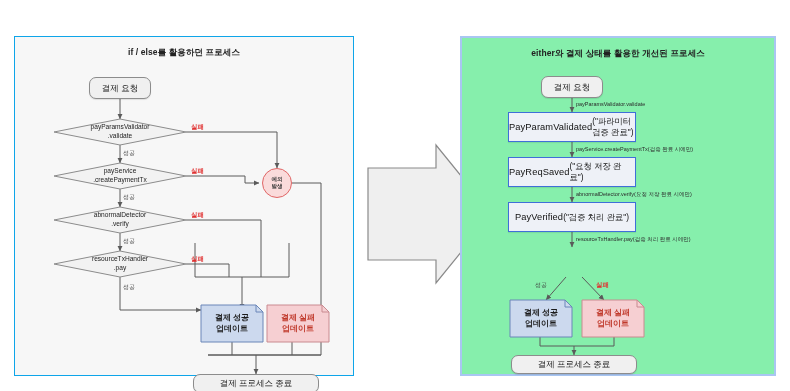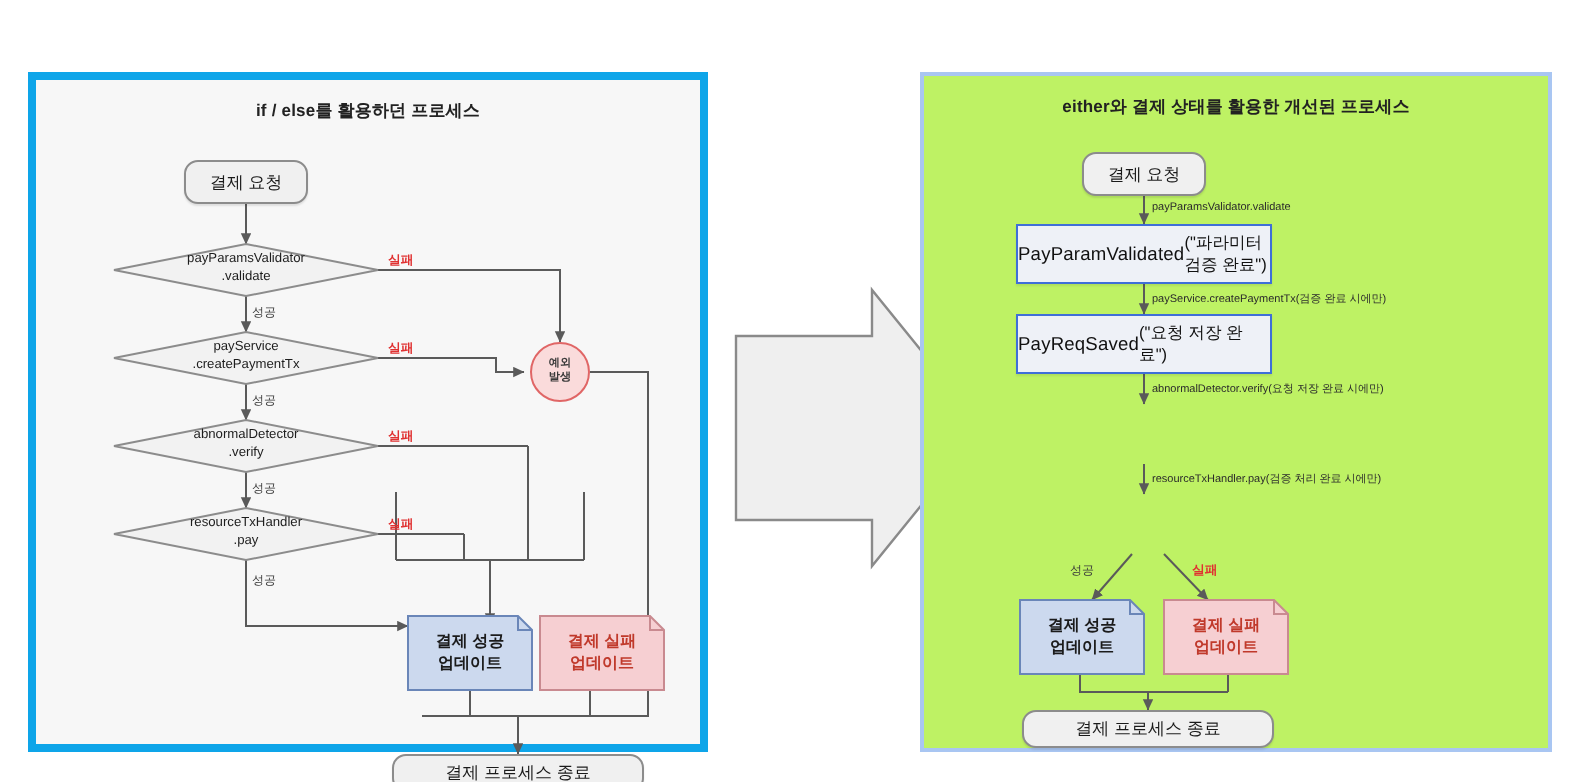--- a/index.html
+++ b/index.html
@@ -8,25 +8,25 @@
     background:#ffffff;
     font-family:"Liberation Sans","DejaVu Sans",sans-serif;
     overflow:hidden;
   }
   #root{ position:relative; width:790px; height:391px; }
 
   
   .panel{ position:absolute; }
   #left-panel{
     left:14px; top:36px; width:340px; height:340px;
-    background:#f7f7f7; border:4px solid #0ea5e9;
+    background:#f7f7f7; border:1px solid #0ea5e9;
   }
   #right-panel{
     left:460px; top:36px; width:316px; height:340px;
-    background:#bef264; border:2px solid #a9c6f2;
+    background:#86efac; border:2px solid #a9c6f2;
   }
   .panel-title{
     position:absolute; left:0; right:0; top:10px;
     text-align:center; font-size:8.5px; font-weight:bold; color:#222;
     letter-spacing:.1px;
   }
 
   
   svg.layer{ position:absolute; left:0; top:0; overflow:visible; }
 
@@ -245,20 +245,24 @@
     </div>
 
     <div class="state-box" style="position:absolute; left:46px; top:74px; width:128px; height:30px;">
       <span class="state-name">PayParamValidated</span>
       <span class="state-desc">("파라미터 검증 완료")</span>
     </div>
     <div class="state-box" style="position:absolute; left:46px; top:119px; width:128px; height:30px;">
       <span class="state-name">PayReqSaved</span>
       <span class="state-desc">("요청 저장 완료")</span>
     </div>
+    <div class="state-box" style="position:absolute; left:46px; top:164px; width:128px; height:30px;">
+      <span class="state-name">PayVerified</span>
+      <span class="state-desc">("검증 처리 완료")</span>
+    </div>
 
     <div class="elabel code" style="left:114px; top:63px;">payParamsValidator.validate</div>
     <div class="elabel code" style="left:114px; top:108px;">payService.createPaymentTx(검증 완료 시에만)</div>
     <div class="elabel code" style="left:114px; top:153px;">abnormalDetector.verify(요청 저장 완료 시에만)</div>
     <div class="elabel code" style="left:114px; top:198px;">resourceTxHandler.pay(검증 처리 완료 시에만)</div>
 
     <div class="elabel ok" style="left:73px; top:243px;">성공</div>
     <div class="elabel fail" style="left:134px; top:243px;">실패</div>
 
     <div class="note blue" style="position:absolute; left:48px; top:262px; width:62px; height:37px;">

